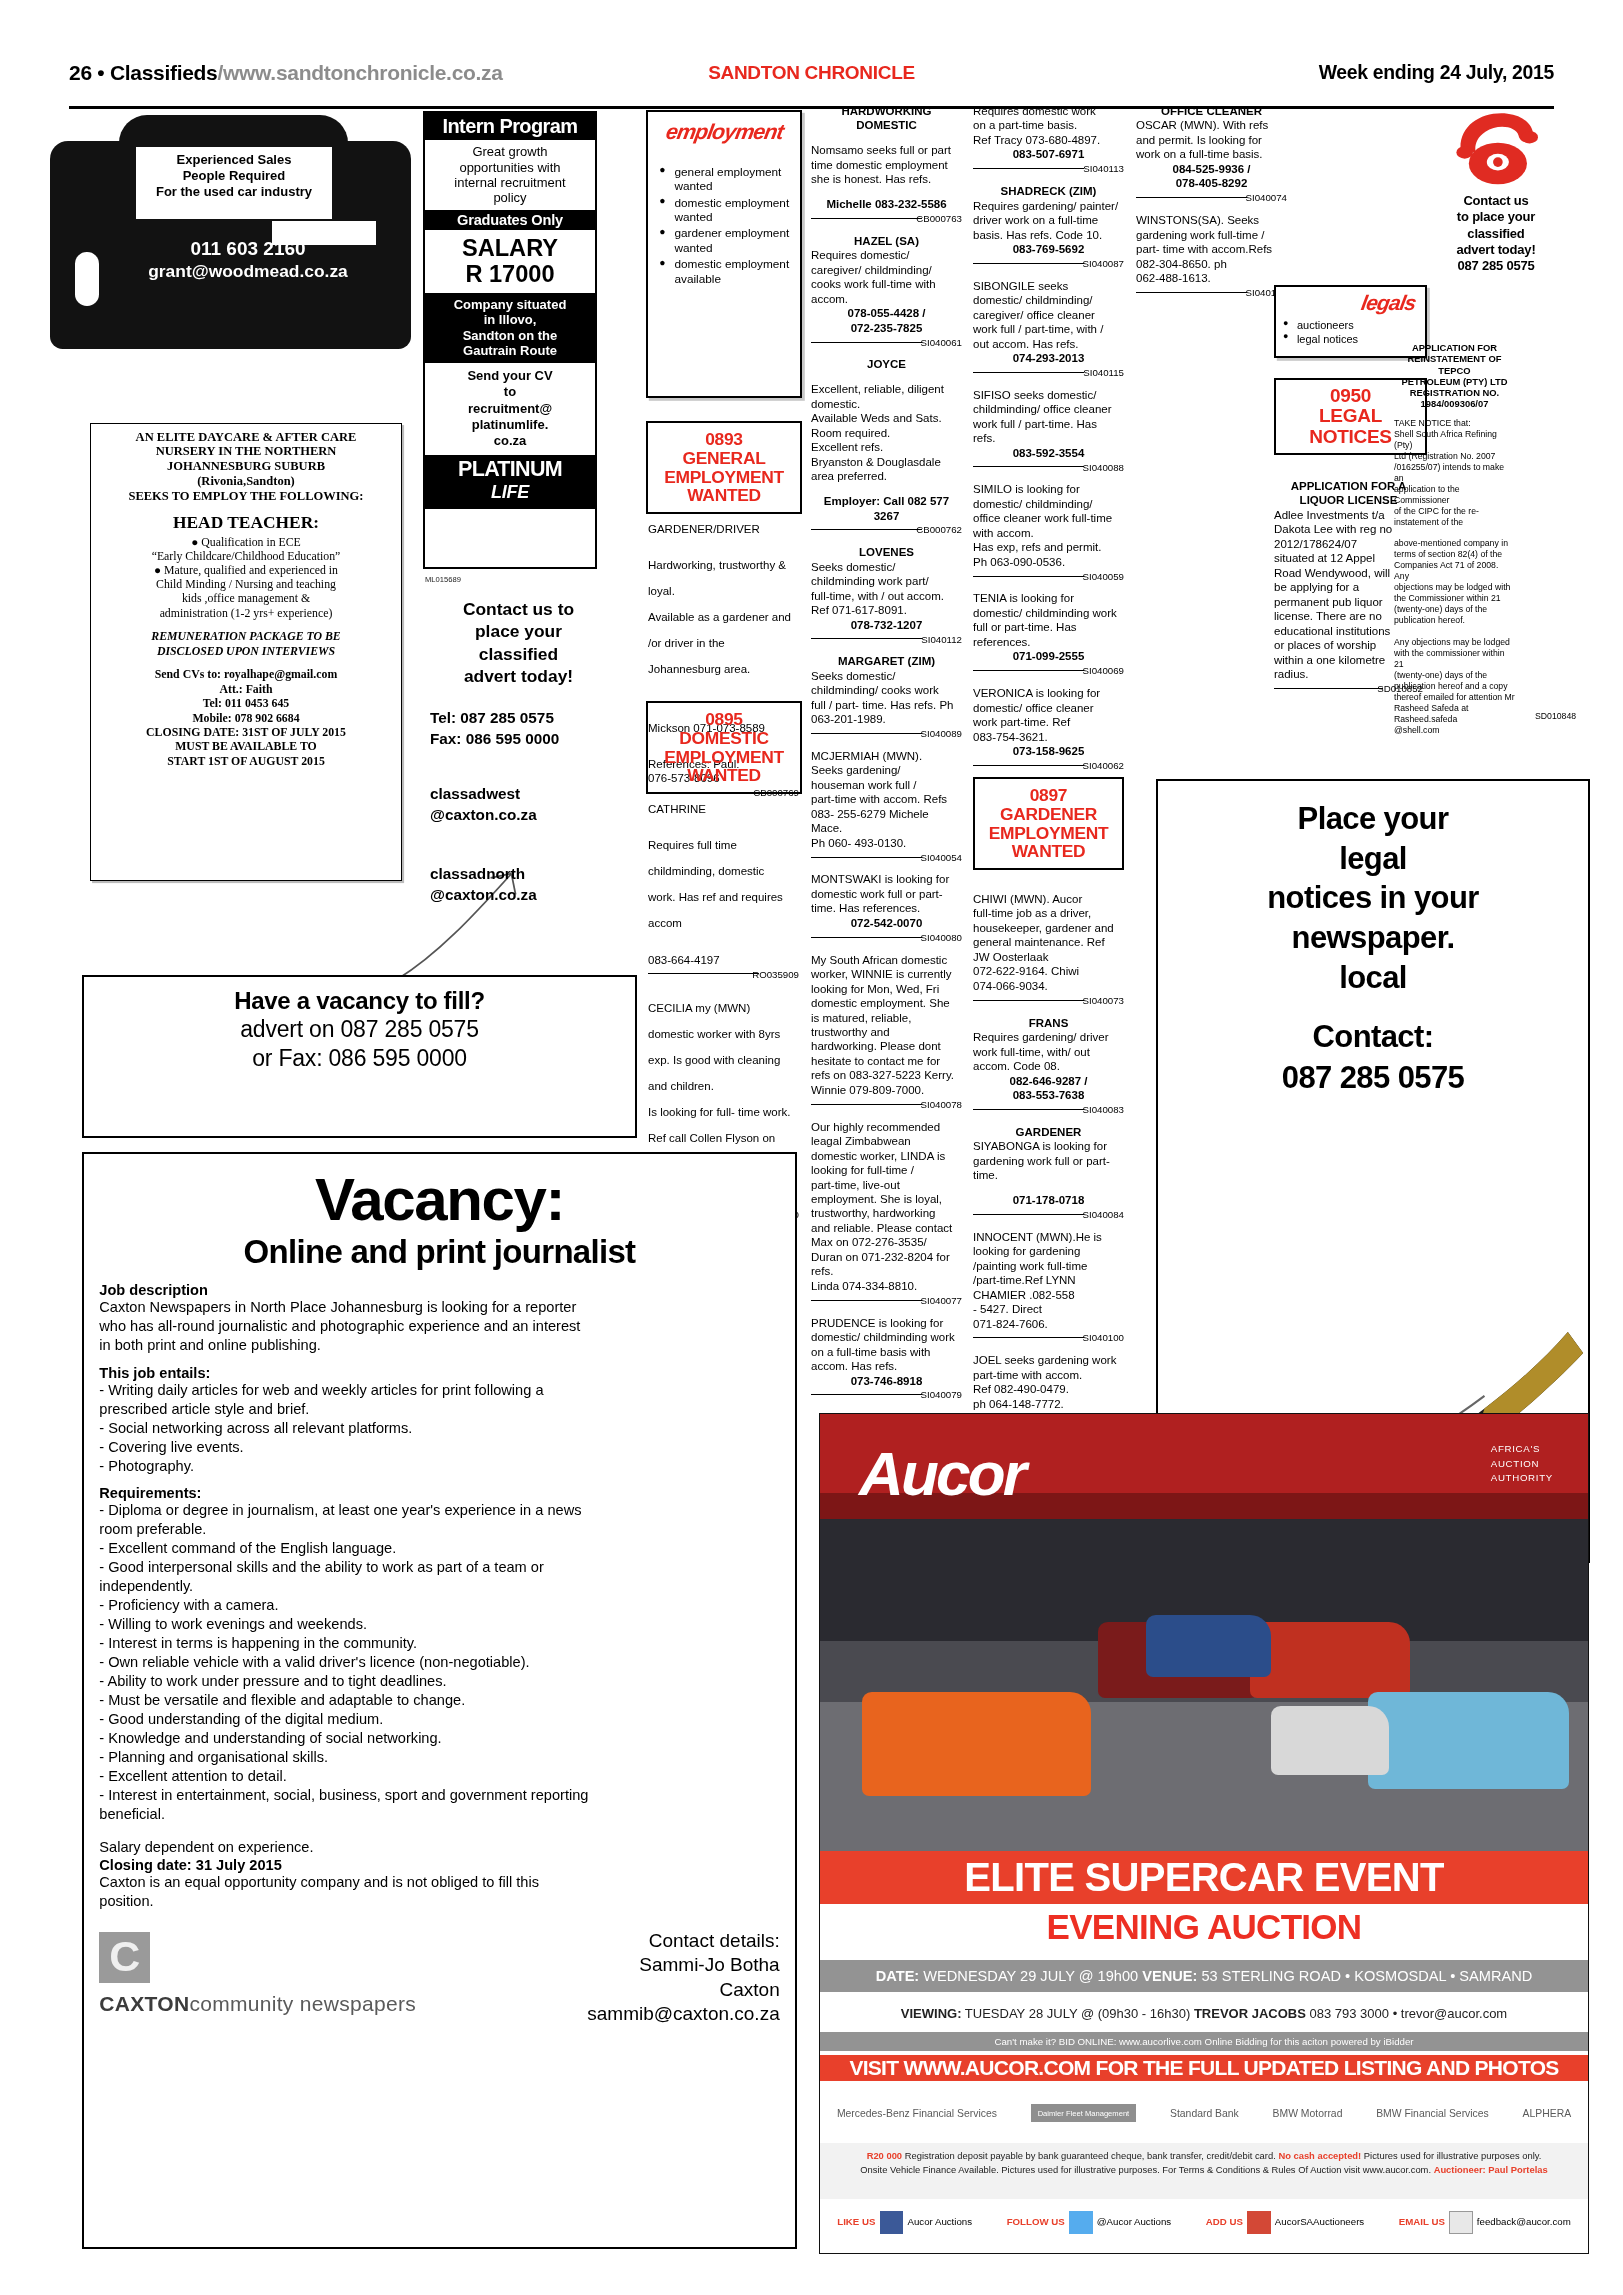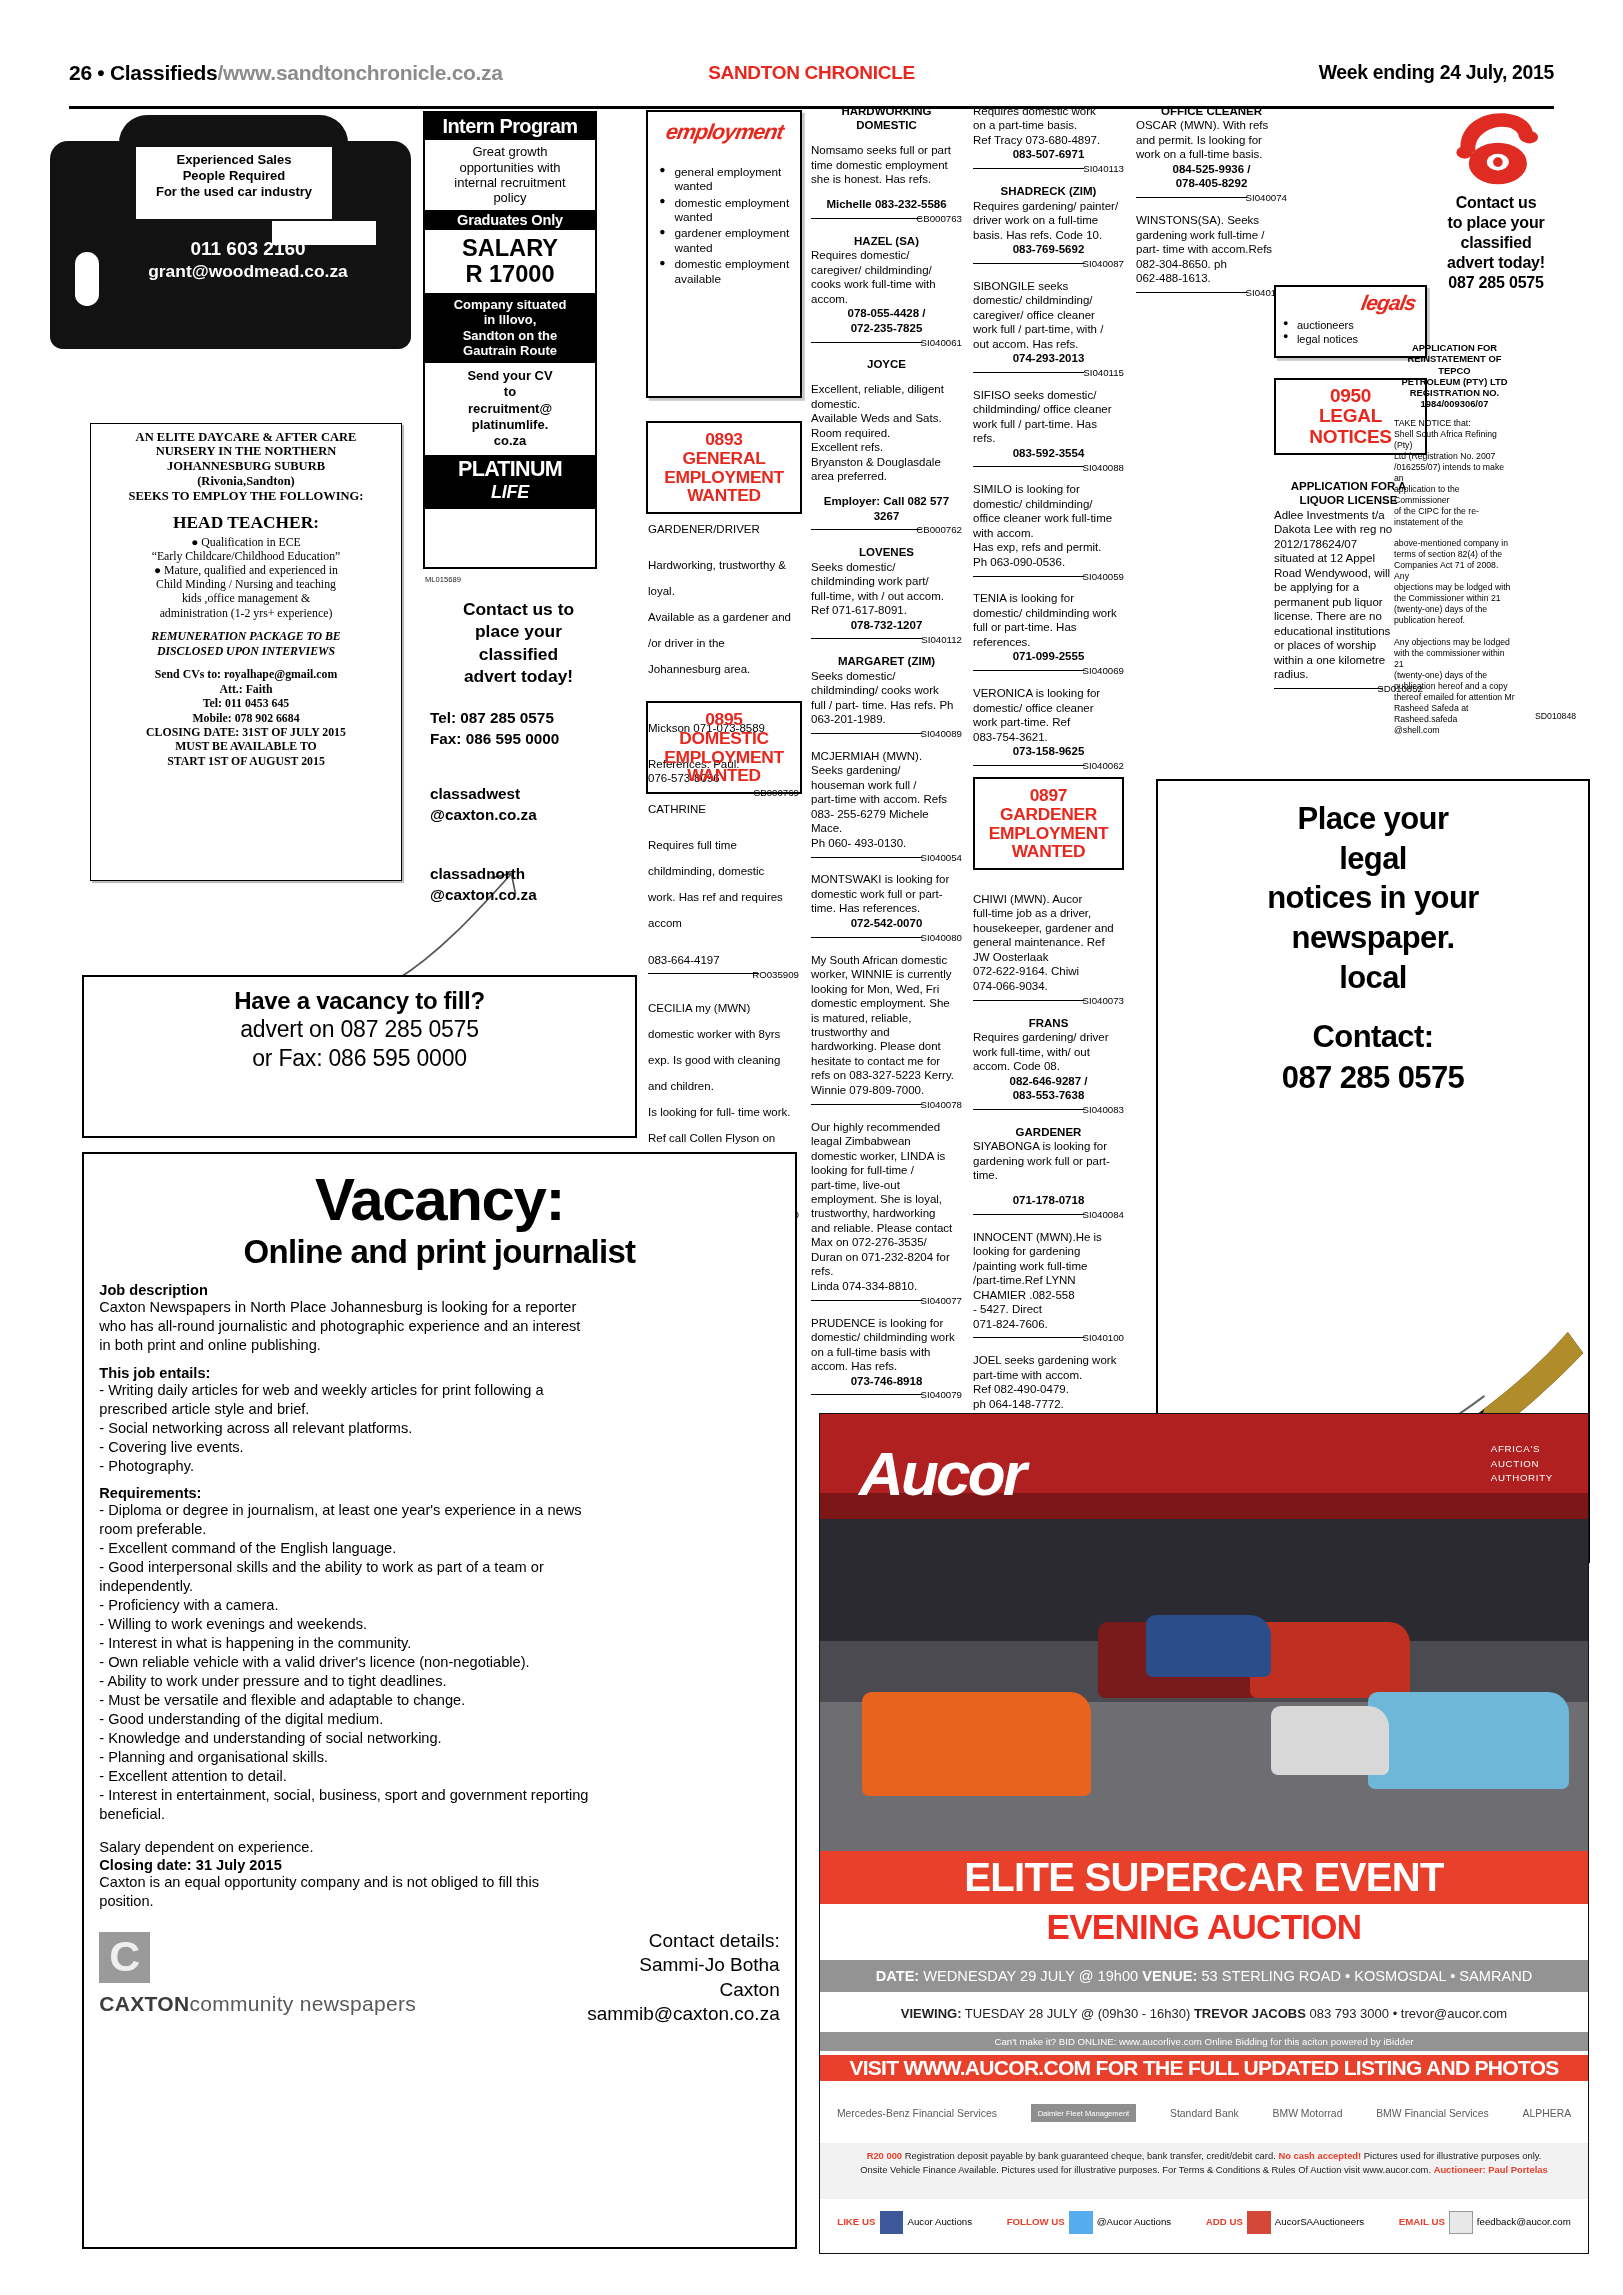--- a/index.html
+++ b/index.html
@@ -129,21 +129,21 @@
      box-shadow:2.8px 2.8px 0 #c8c8c8; }
   .legalslogo { text-align:right; color:#e8281e; font-size:21px; font-weight:bold; font-style:italic;
      letter-spacing:-0.9px; transform:skewX(-10deg); margin-right:4.2px; }
   .legalslist li { list-style:none; font-size:11px; line-height:1.2; position:relative; padding-left:15.3px; }
   .legalslist li:before { content:"\25CF"; position:absolute; left:1.4px; top:-1.4px; font-size:9px; }
   .legalslist { margin:4.2px 0 0; padding:0; }
 
   
   .phonead { position:absolute; left:1416px; top:104px; width:160px; text-align:center; }
   .phoneicon { width:97px; height:83px; margin:0 auto; position:relative; }
-  .contactus-r { font-size:16px; font-weight:bold; line-height:1.25; margin-top:4.2px; letter-spacing:-0.2px; }
+  .contactus-r { font-size:13px; font-weight:bold; line-height:1.25; margin-top:4.2px; letter-spacing:-0.2px; }
 
   
   .tepco { position:absolute; left:1394px; top:342px; width:121px; }
   .tepco .h { font-size:9.4px; font-weight:bold; text-align:center; line-height:1.2; }
   .tepco .b { font-size:8.7px; line-height:1.26; margin-top:8.3px; }
 
   
   .plnbox { left:1156px; top:779px; width:434px; height:784px; border:2.1px solid #000; }
   .plnbox .inner { padding:18px 11px 0; text-align:center; }
   .plnbox .t1 { font-size:31px; font-weight:bold; line-height:1.28; letter-spacing:-0.6px; }
@@ -802,21 +802,21 @@
     <div class="li">- Photography.</div>
 
     <div class="sec">Requirements:</div>
     <div class="li">- Diploma or degree in journalism, at least one year's experience in a news</div>
     <div class="li">room preferable.</div>
     <div class="li">- Excellent command of the English language.</div>
     <div class="li">- Good interpersonal skills and the ability to work as part of a team or</div>
     <div class="li">independently.</div>
     <div class="li">- Proficiency with a camera.</div>
     <div class="li">- Willing to work evenings and weekends.</div>
-    <div class="li">- Interest in what is happening in the community.</div>
+    <div class="li">- Interest in terms is happening in the community.</div>
     <div class="li">- Own reliable vehicle with a valid driver's licence (non-negotiable).</div>
     <div class="li">- Ability to work under pressure and to tight deadlines.</div>
     <div class="li">- Must be versatile and flexible and adaptable to change.</div>
     <div class="li">- Good understanding of the digital medium.</div>
     <div class="li">- Knowledge and understanding of social networking.</div>
     <div class="li">- Planning and organisational skills.</div>
     <div class="li">- Excellent attention to detail.</div>
     <div class="li">- Interest in entertainment, social, business, sport and government reporting</div>
     <div class="li">beneficial.</div>
 

